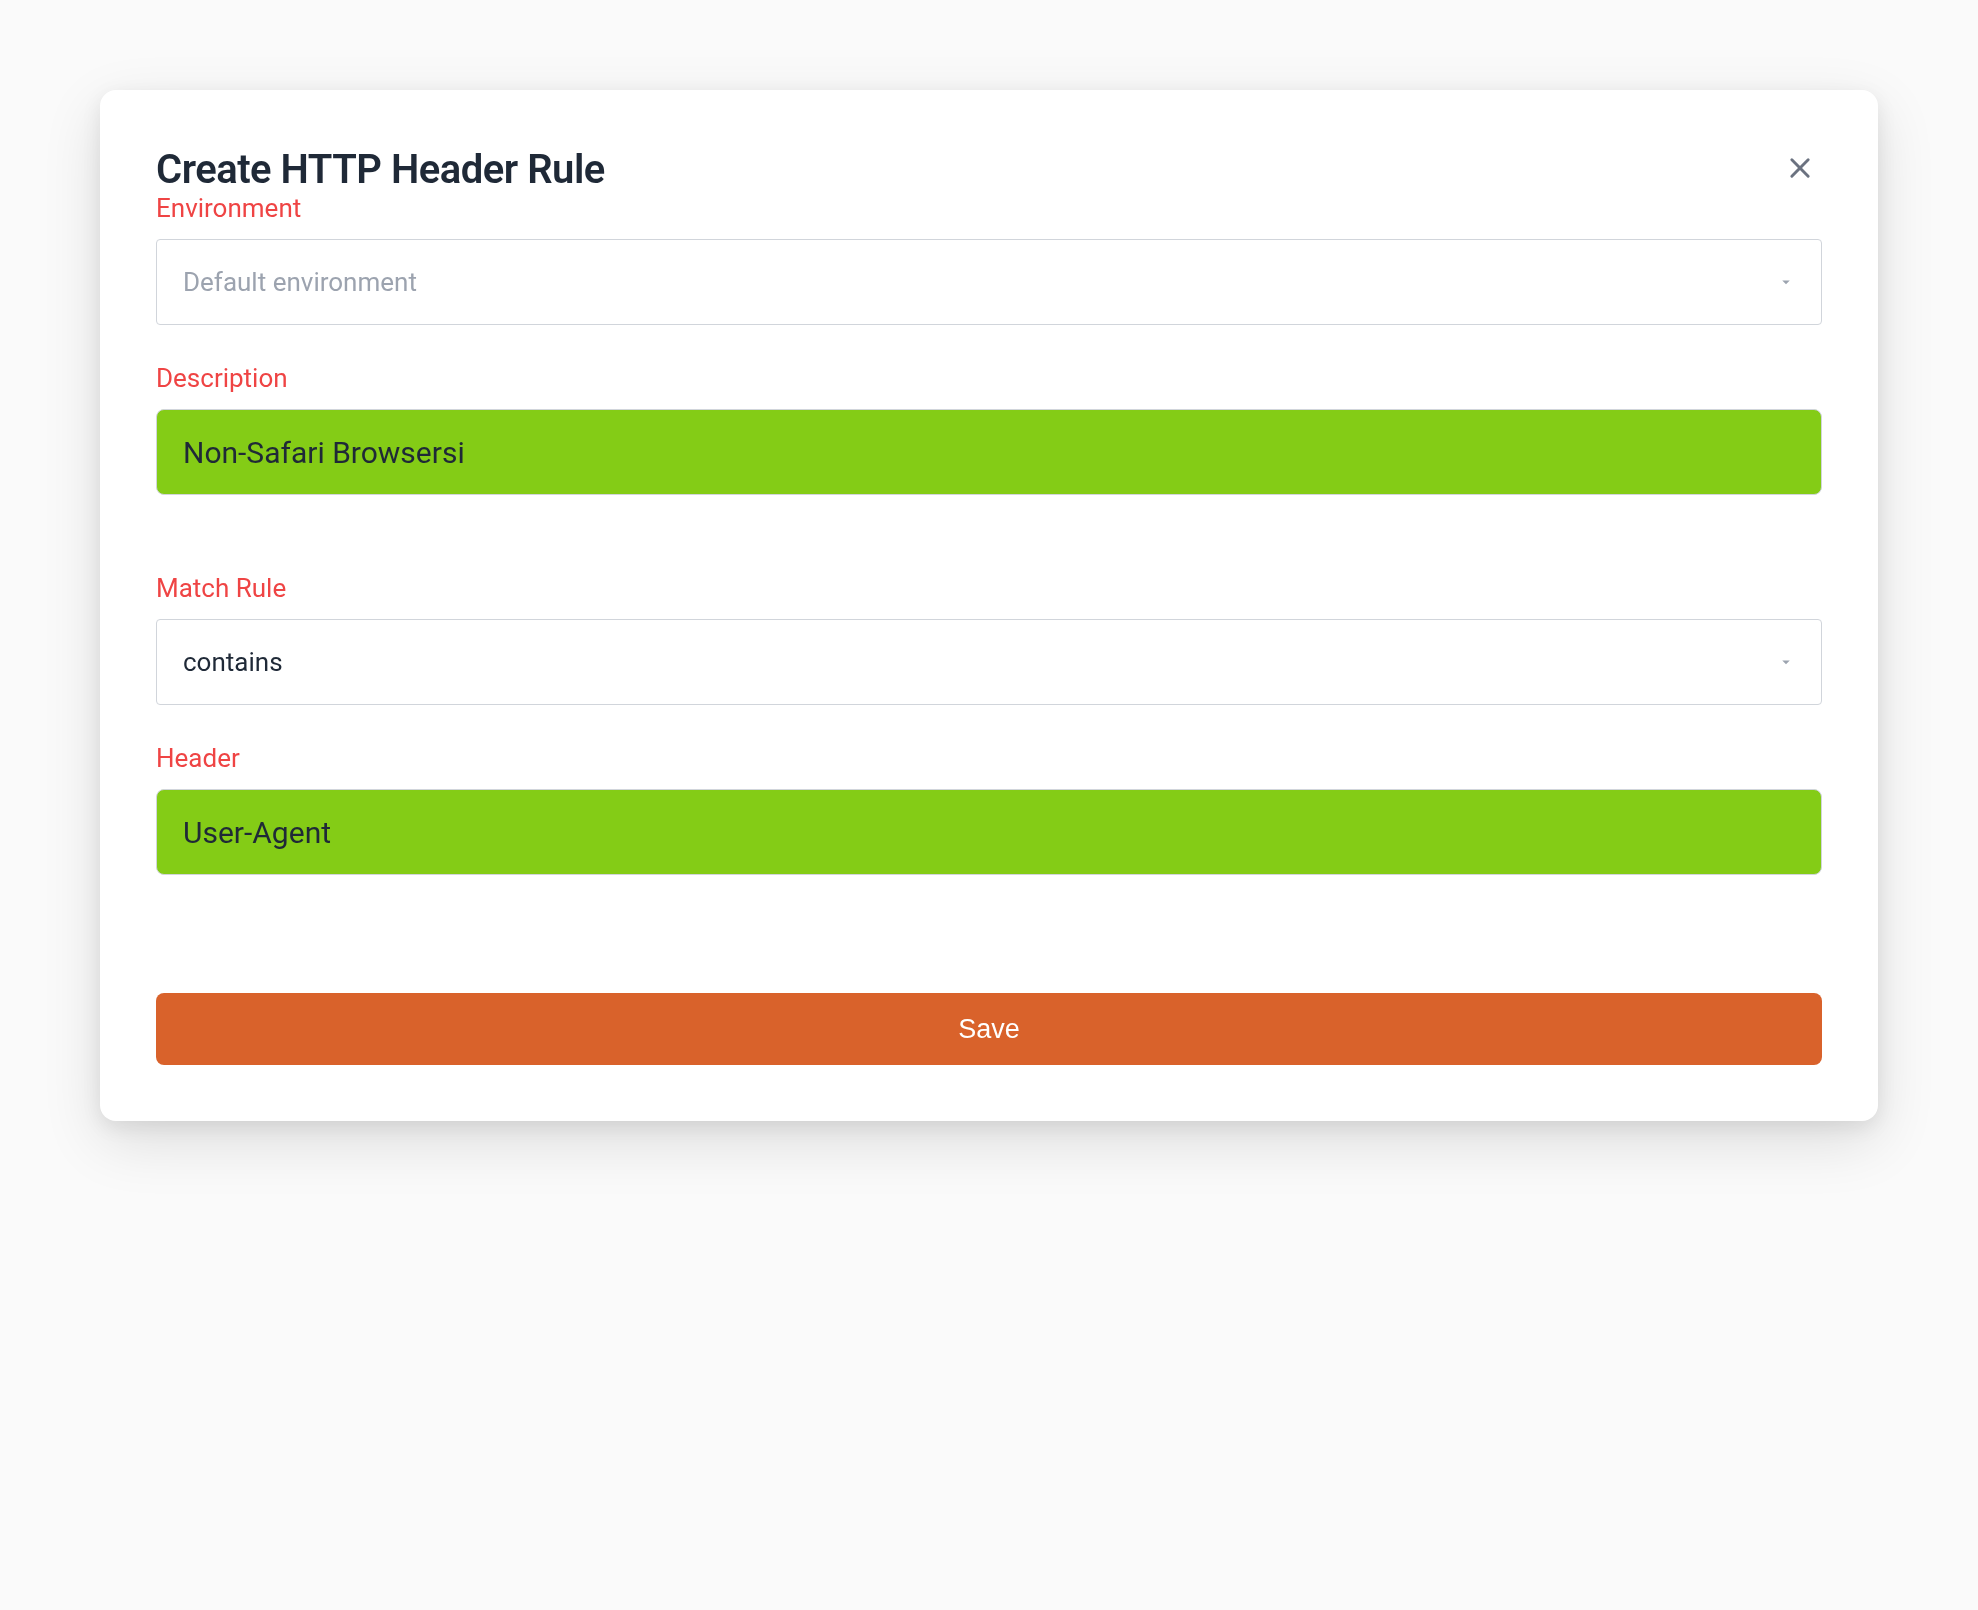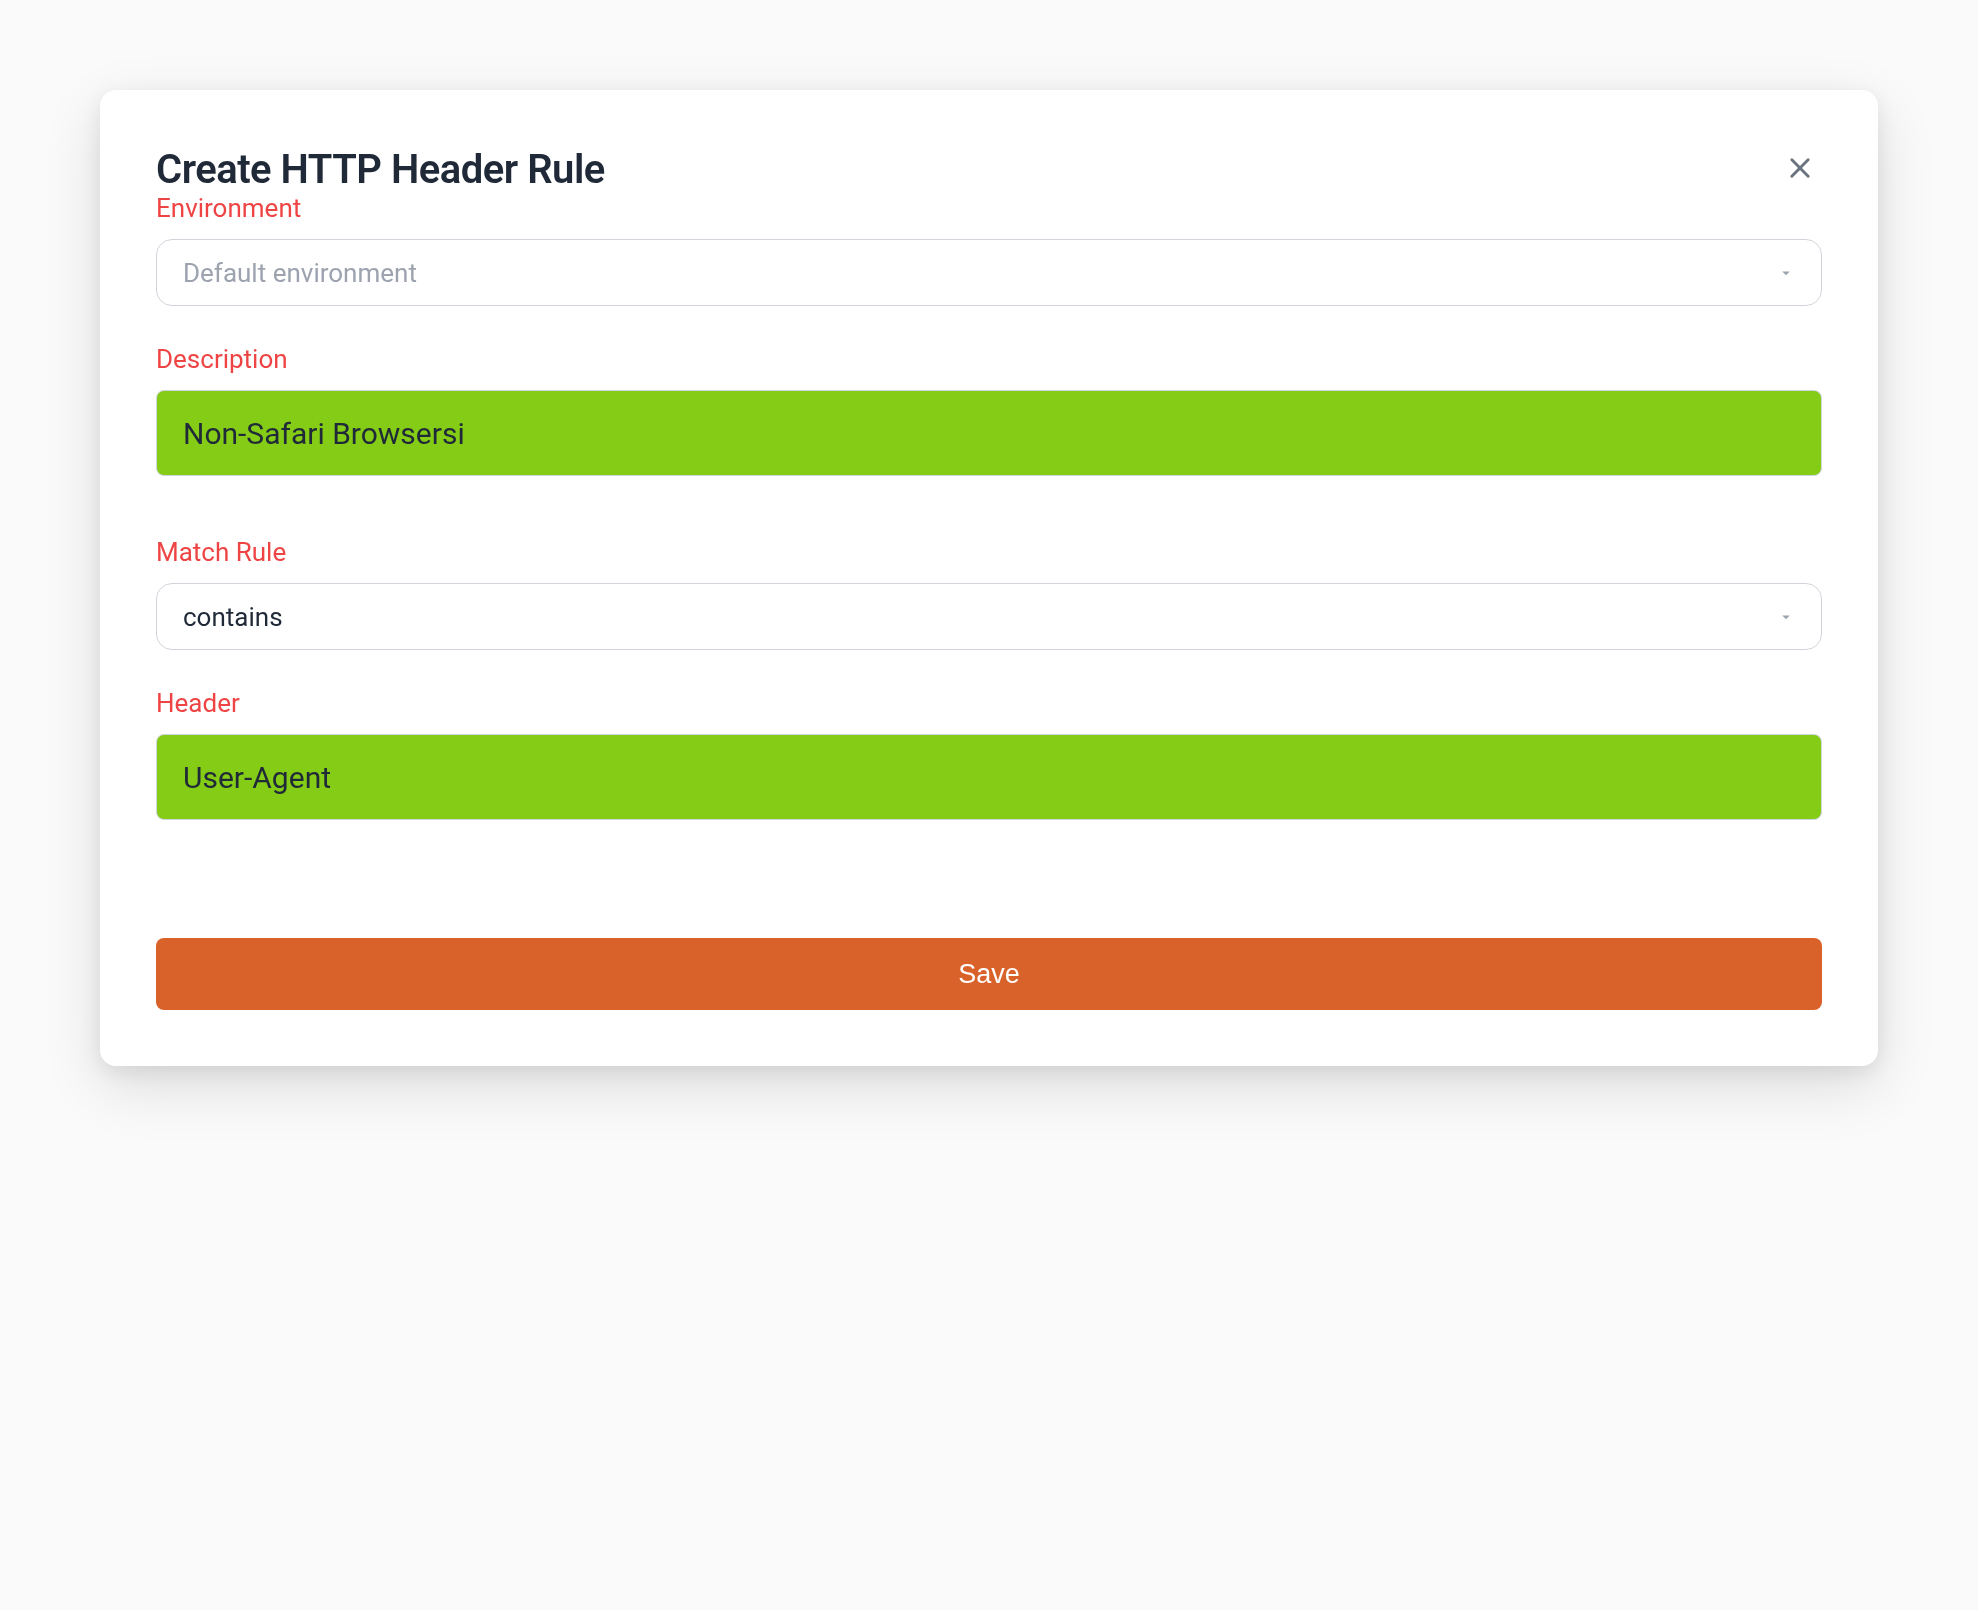--- a/index.html
+++ b/index.html
@@ -42,21 +42,21 @@
       color: #6b7280;
     }
     .close-btn svg {
       width: 28px;
       height: 28px;
     }
     .form-group {
       margin-bottom: 38px;
     }
     .form-group.extra-gap {
-      margin-bottom: 61px;
+      margin-bottom: 78px;
     }
     .form-label {
       display: block;
       font-size: 26px;
       color: #ef4444;
       margin-bottom: 16px;
       font-weight: 400;
     }
     .form-input,
     .form-select {
@@ -73,26 +73,26 @@
     }
     .form-input::placeholder {
       color: #9ca3af;
     }
     .select-wrapper {
       position: relative;
       width: 100%;
     }
     .select-display {
       width: 100%;
-      height: 67px;
+      height: 86px;
       padding: 0 26px;
       font-size: 26px;
       background: #ffffff;
       border: 1px solid #d1d5db;
-      border-radius: 16px;
+      border-radius: 4px;
       display: flex;
       align-items: center;
       justify-content: space-between;
       cursor: pointer;
       gap: 28px;
     }
     .select-display.placeholder .select-text {
       color: #9ca3af;
     }
     .select-text {

